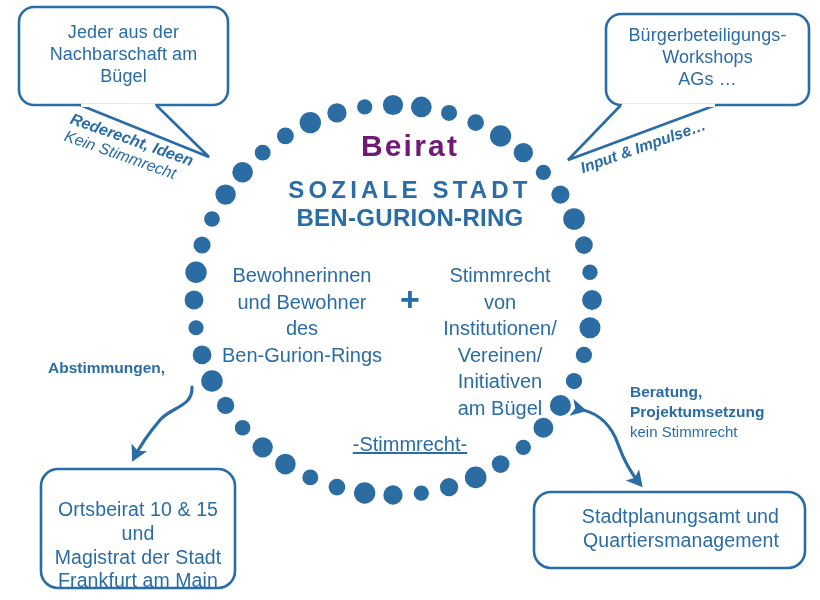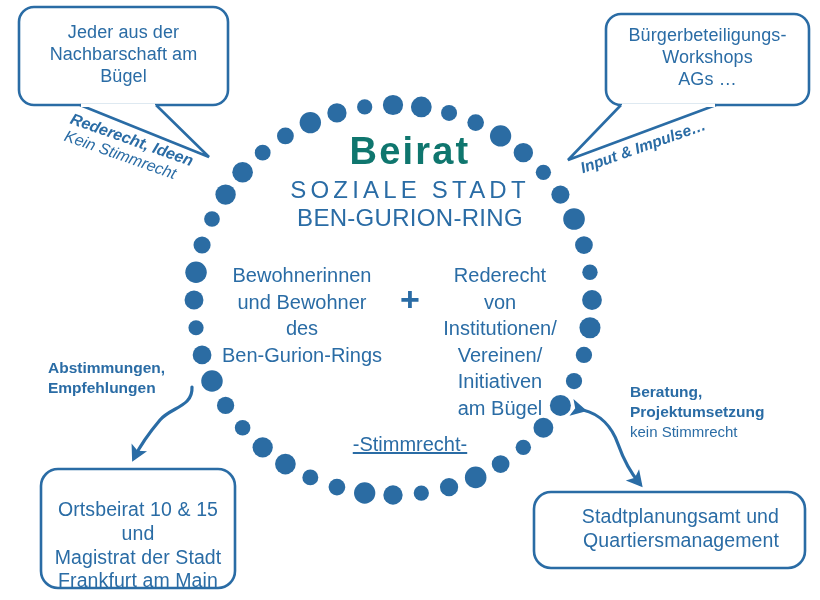--- a/index.html
+++ b/index.html
@@ -12,23 +12,23 @@
   svg.layer{position:absolute;left:0;top:0;width:820px;height:600px;overflow:visible;}
   .txt{position:absolute;text-align:center;color:#2a6ca5;line-height:1.22;}
 
   
   .bubble-text{font-size:18px;font-weight:400;letter-spacing:0.1px;}
 
   
   .box-text{font-size:19.5px;font-weight:400;letter-spacing:0.1px;}
 
   
-  #title-main{font-size:38px;font-weight:700;letter-spacing:2.2px;color:#0f766e;}
-  #title-sub1{font-size:24px;font-weight:400;letter-spacing:4.2px;color:#2a6ca5;}
-  #title-sub2{font-size:24px;font-weight:400;letter-spacing:0.3px;color:#2a6ca5;}
+  #title-main{font-size:30px;font-weight:700;letter-spacing:2.2px;color:#701a75;}
+  #title-sub1{font-size:24px;font-weight:700;letter-spacing:4.2px;color:#2a6ca5;}
+  #title-sub2{font-size:24px;font-weight:700;letter-spacing:0.3px;color:#2a6ca5;}
 
   
   .col-text{font-size:20px;font-weight:400;line-height:1.33;color:#2a6ca5;text-align:center;}
   #plus-sign{font-size:34px;font-weight:700;color:#2a6ca5;line-height:1;}
   #stimmrecht{font-size:20px;font-weight:400;color:#2a6ca5;}
 
   
   .annot{position:absolute;color:#2a6ca5;white-space:nowrap;}
   .annot .b{font-weight:700;font-size:16px;display:block;}
   .annot .i{font-style:italic;font-size:16px;display:block;}
@@ -145,21 +145,21 @@
   <div class="txt col-text" style="left:210px;top:262px;width:184px;">
     <div>Bewohnerinnen</div>
     <div>und Bewohner</div>
     <div>des</div>
     <div>Ben-Gurion-Rings</div>
   </div>
 
   <div class="txt" id="plus-sign" style="left:387px;top:282px;width:46px;">+</div>
 
   <div class="txt col-text" style="left:424px;top:262px;width:152px;">
-    <div>Rederecht</div>
+    <div>Stimmrecht</div>
     <div>von</div>
     <div>Institutionen/</div>
     <div>Vereinen/</div>
     <div>Initiativen</div>
     <div>am Bügel</div>
   </div>
 
   <div class="txt" id="stimmrecht" style="left:300px;top:432px;width:220px;text-decoration:underline;">-Stimmrecht-</div>
 
   <div class="txt box-text" style="left:41px;top:498px;width:194px;">
@@ -178,21 +178,20 @@
     <span class="b">Rederecht, Ideen</span>
     <span class="i">Kein Stimmrecht</span>
   </div>
 
   <div class="annot" id="annot-right">
     <span class="b">Input &amp; Impulse…</span>
   </div>
 
   <div class="annot-plain" id="annot-bl">
     <span class="b">Abstimmungen,</span>
-    <span class="b">Empfehlungen</span>
   </div>
 
   <div class="annot-plain" id="annot-br">
     <span class="b">Beratung,</span>
     <span class="b">Projektumsetzung</span>
     <span class="n">kein Stimmrecht</span>
   </div>
 
 </div>
 

